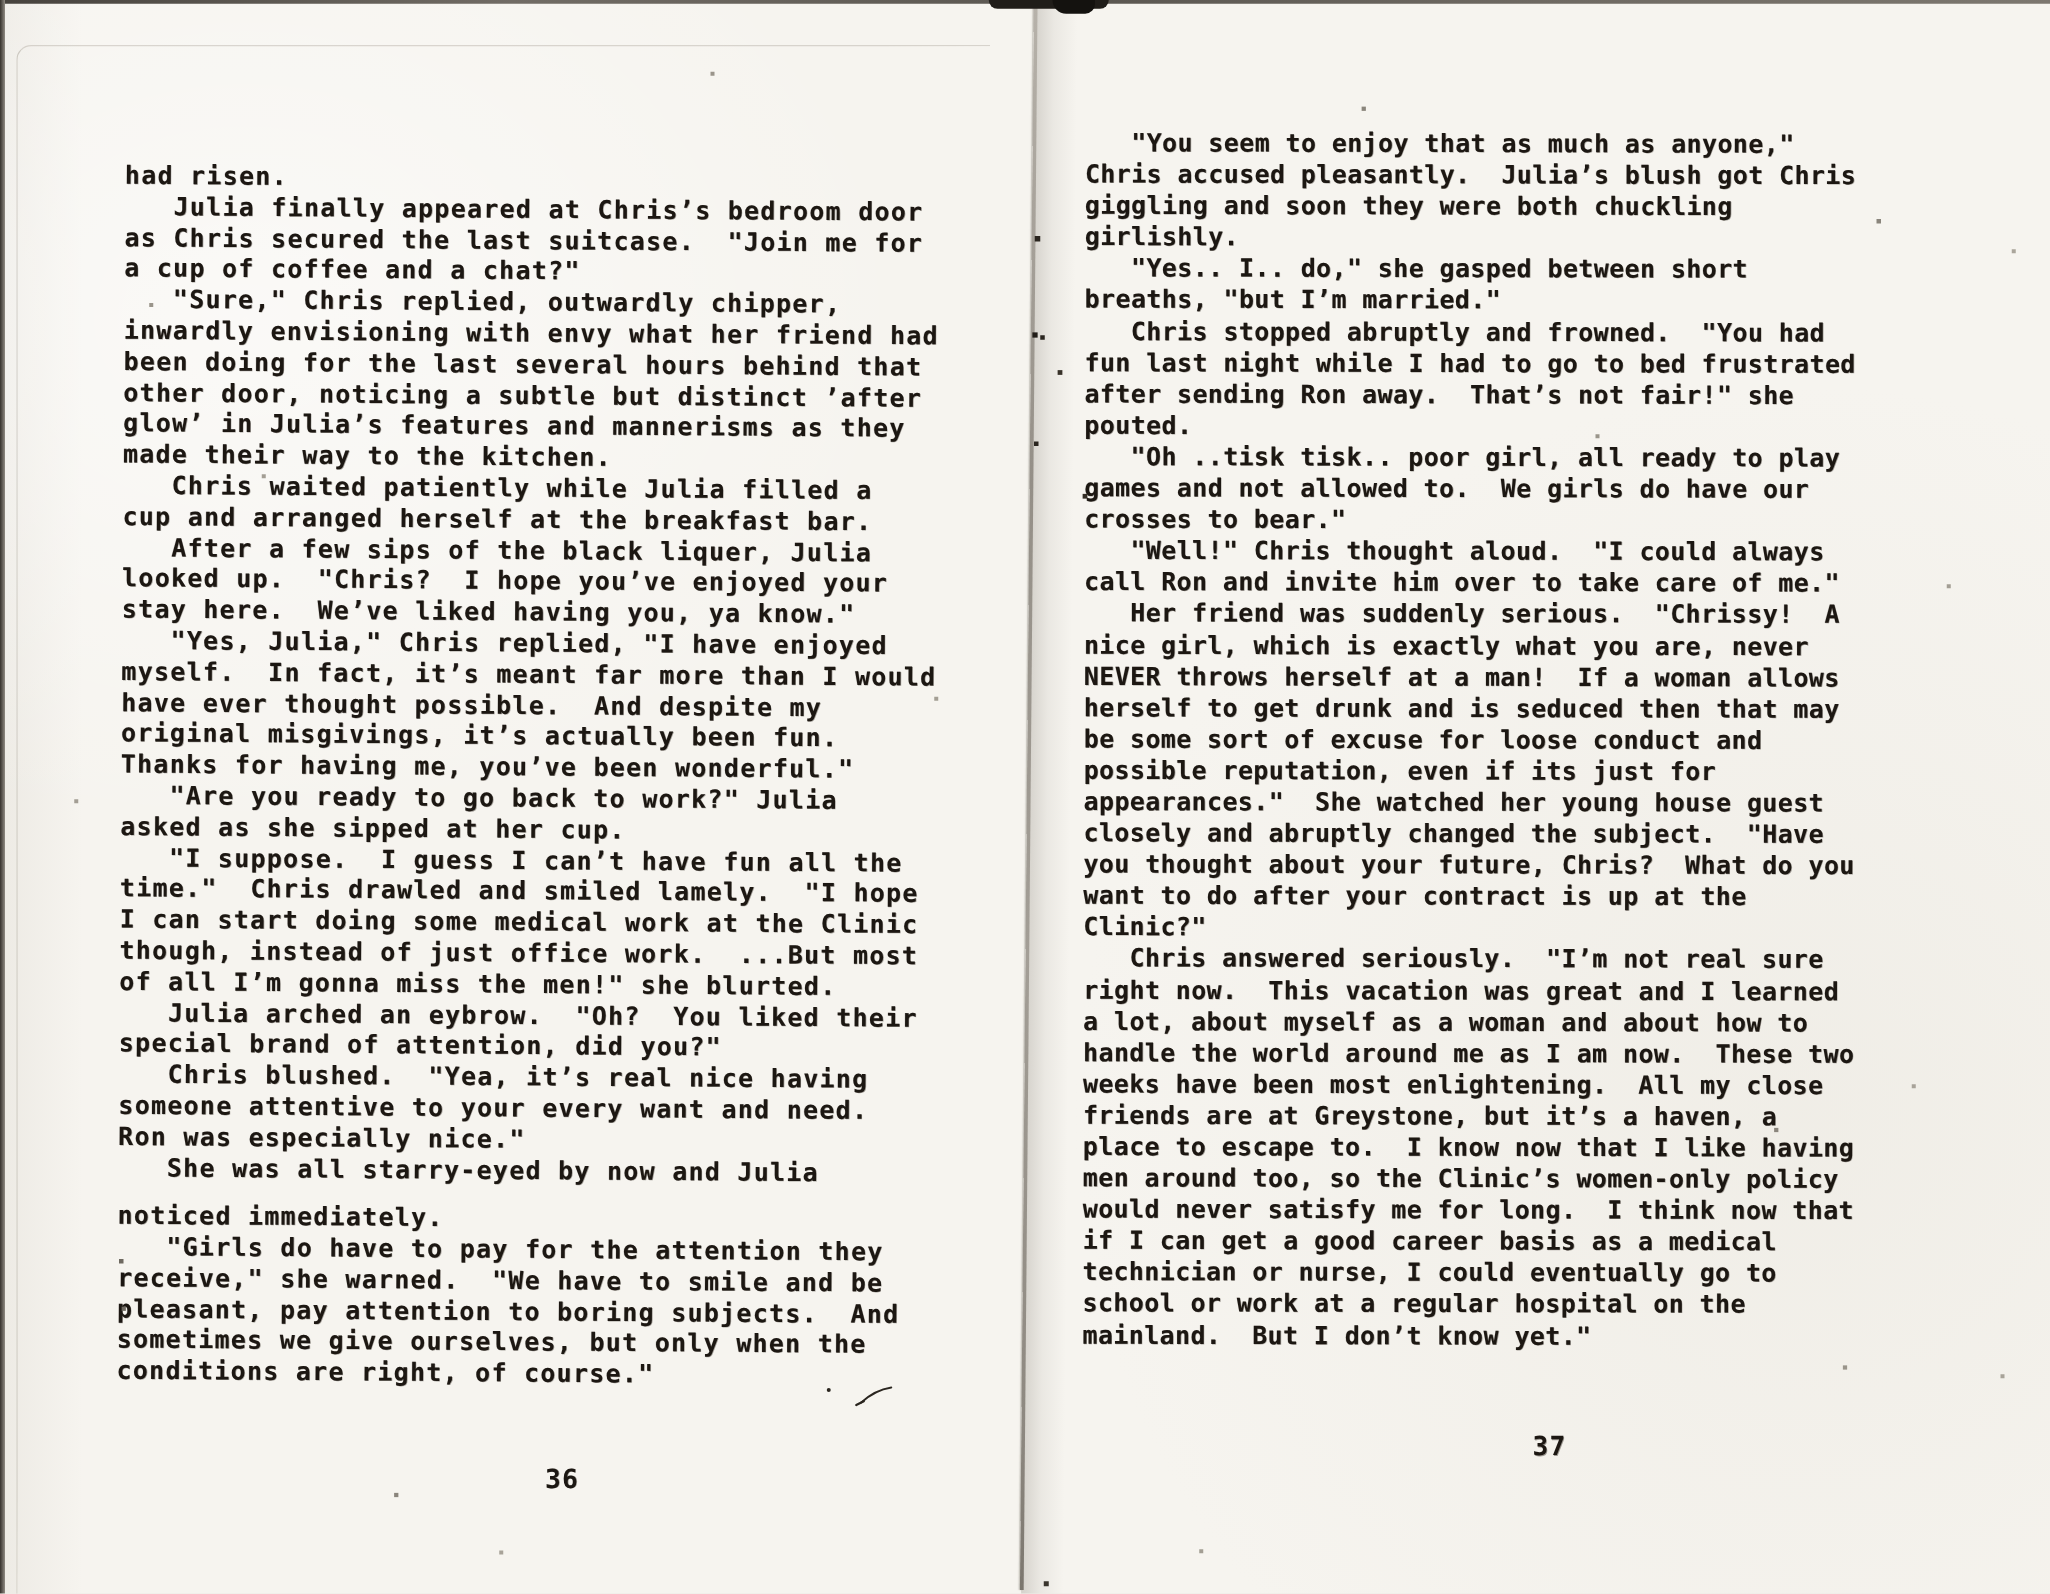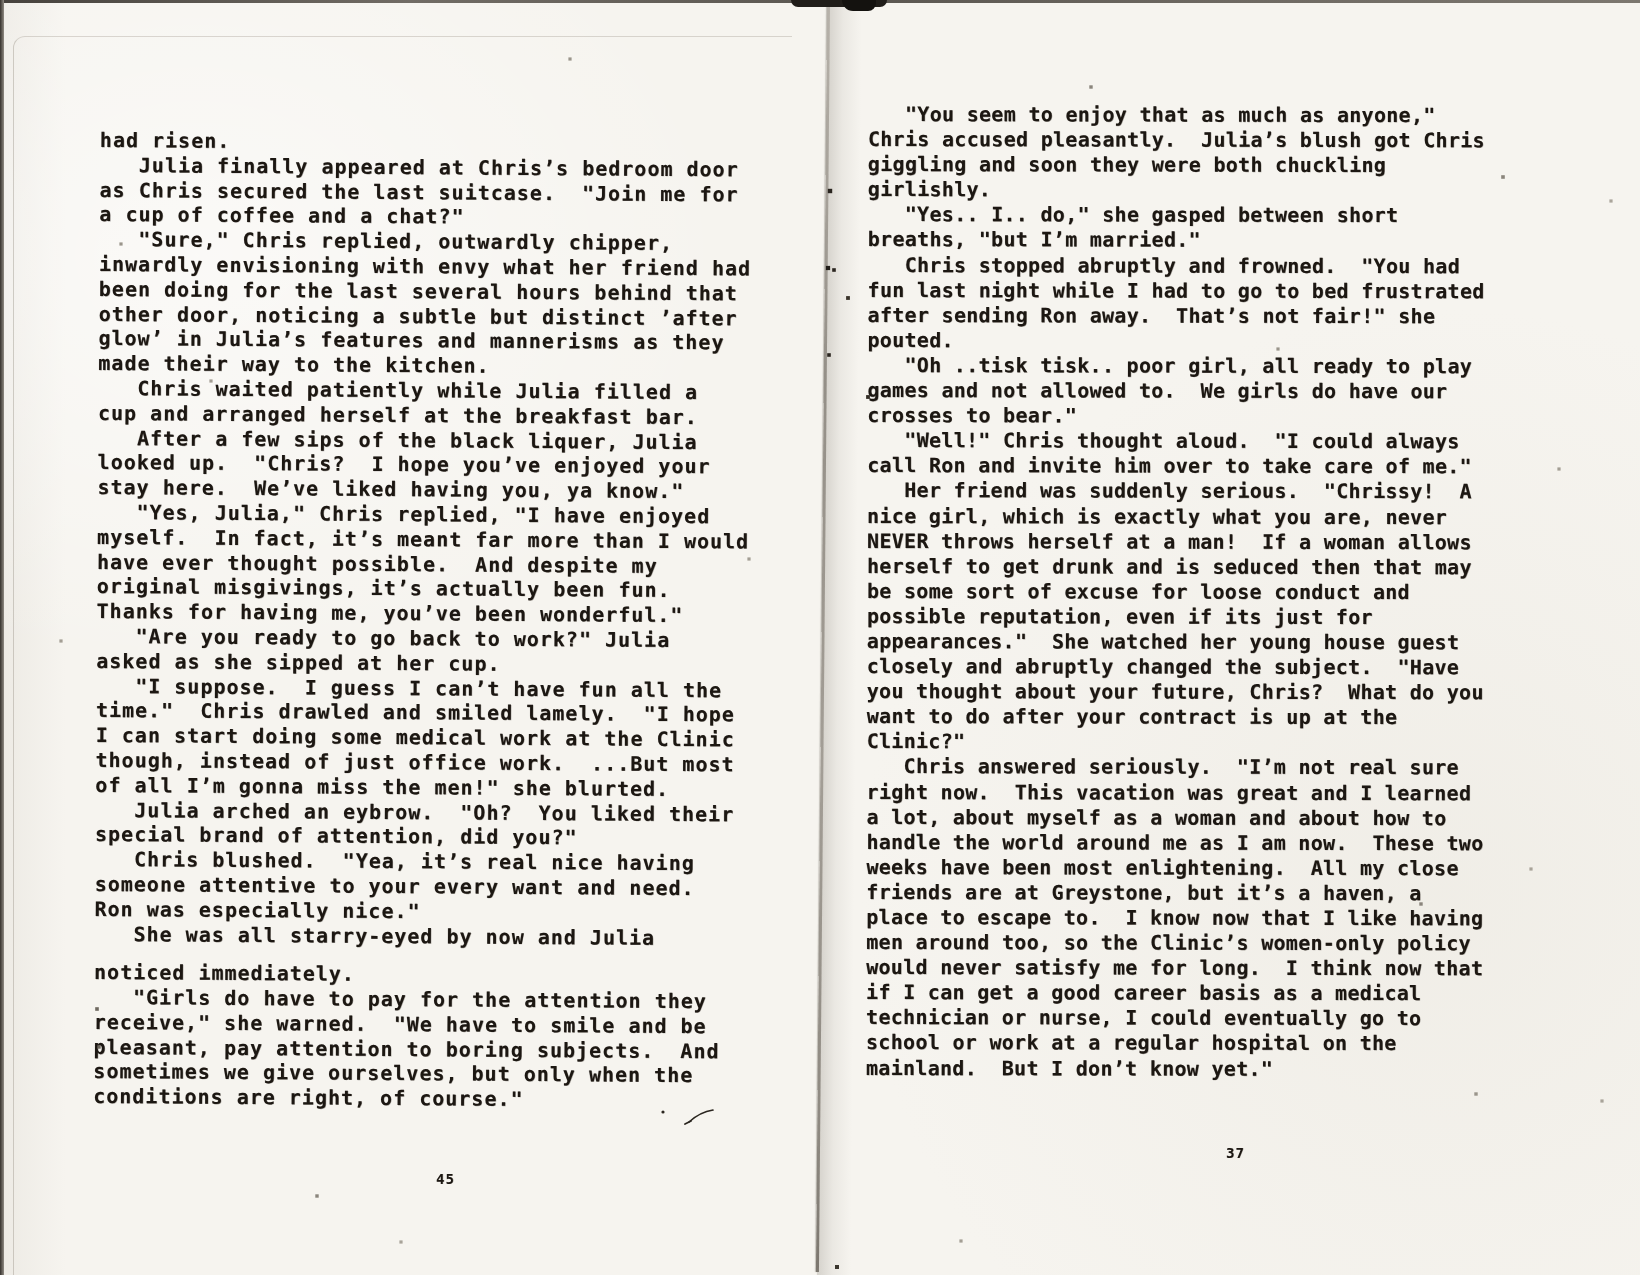--- a/index.html
+++ b/index.html
@@ -42,21 +42,21 @@
     letter-spacing:0.3px;
     transform:rotate(0.12deg);
     transform-origin:0 0;
   }
   #right-text .line{height:25.1px;}
   .line.gapped{margin-top:14px;}
   .page-number{
     position:absolute;
     color:#1c1712;
     font-weight:bold;
-    font-size:14px;
+    font-size:21px;
     letter-spacing:1px;
     text-shadow:0.5px 0.4px 0 rgba(25,18,10,0.4);
   }
   #page-number-left{left:436px;top:1171px;}
   #page-number-right{left:1226px;top:1145px;}
 
   
   .top-edge{
     position:absolute;left:0;top:0;width:1640px;height:3px;
     background:linear-gradient(90deg,#46423d,#716c65 25%,#5a5650 52%,#6e6962 75%,#7c776f);
@@ -132,21 +132,21 @@
   <div class="left-edge"></div>
   <div class="left-page-border"></div>
   <div class="gutter-shade"></div>
   <div class="gutter-line"></div>
   <div class="gutter-top-blob"></div>
   <div class="gutter-top-blob2"></div>
 
   <div class="page-text" id="left-text"><div class="line">had risen.</div><div class="line">   Julia finally appeared at Chris’s bedroom door</div><div class="line">as Chris secured the last suitcase.  "Join me for</div><div class="line">a cup of coffee and a chat?"</div><div class="line">   "Sure," Chris replied, outwardly chipper,</div><div class="line">inwardly envisioning with envy what her friend had</div><div class="line">been doing for the last several hours behind that</div><div class="line">other door, noticing a subtle but distinct ’after</div><div class="line">glow’ in Julia’s features and mannerisms as they</div><div class="line">made their way to the kitchen.</div><div class="line">   Chris waited patiently while Julia filled a</div><div class="line">cup and arranged herself at the breakfast bar.</div><div class="line">   After a few sips of the black liquer, Julia</div><div class="line">looked up.  "Chris?  I hope you’ve enjoyed your</div><div class="line">stay here.  We’ve liked having you, ya know."</div><div class="line">   "Yes, Julia," Chris replied, "I have enjoyed</div><div class="line">myself.  In fact, it’s meant far more than I would</div><div class="line">have ever thought possible.  And despite my</div><div class="line">original misgivings, it’s actually been fun.</div><div class="line">Thanks for having me, you’ve been wonderful."</div><div class="line">   "Are you ready to go back to work?" Julia</div><div class="line">asked as she sipped at her cup.</div><div class="line">   "I suppose.  I guess I can’t have fun all the</div><div class="line">time."  Chris drawled and smiled lamely.  "I hope</div><div class="line">I can start doing some medical work at the Clinic</div><div class="line">though, instead of just office work.  ...But most</div><div class="line">of all I’m gonna miss the men!" she blurted.</div><div class="line">   Julia arched an eybrow.  "Oh?  You liked their</div><div class="line">special brand of attention, did you?"</div><div class="line">   Chris blushed.  "Yea, it’s real nice having</div><div class="line">someone attentive to your every want and need.</div><div class="line">Ron was especially nice."</div><div class="line">   She was all starry-eyed by now and Julia</div><div class="line gapped">noticed immediately.</div><div class="line">   "Girls do have to pay for the attention they</div><div class="line">receive," she warned.  "We have to smile and be</div><div class="line">pleasant, pay attention to boring subjects.  And</div><div class="line">sometimes we give ourselves, but only when the</div><div class="line">conditions are right, of course."</div></div>
   <div class="page-text" id="right-text"><div class="line">   "You seem to enjoy that as much as anyone,"</div><div class="line">Chris accused pleasantly.  Julia’s blush got Chris</div><div class="line">giggling and soon they were both chuckling</div><div class="line">girlishly.</div><div class="line">   "Yes.. I.. do," she gasped between short</div><div class="line">breaths, "but I’m married."</div><div class="line">   Chris stopped abruptly and frowned.  "You had</div><div class="line">fun last night while I had to go to bed frustrated</div><div class="line">after sending Ron away.  That’s not fair!" she</div><div class="line">pouted.</div><div class="line">   "Oh ..tisk tisk.. poor girl, all ready to play</div><div class="line">games and not allowed to.  We girls do have our</div><div class="line">crosses to bear."</div><div class="line">   "Well!" Chris thought aloud.  "I could always</div><div class="line">call Ron and invite him over to take care of me."</div><div class="line">   Her friend was suddenly serious.  "Chrissy!  A</div><div class="line">nice girl, which is exactly what you are, never</div><div class="line">NEVER throws herself at a man!  If a woman allows</div><div class="line">herself to get drunk and is seduced then that may</div><div class="line">be some sort of excuse for loose conduct and</div><div class="line">possible reputation, even if its just for</div><div class="line">appearances."  She watched her young house guest</div><div class="line">closely and abruptly changed the subject.  "Have</div><div class="line">you thought about your future, Chris?  What do you</div><div class="line">want to do after your contract is up at the</div><div class="line">Clinic?"</div><div class="line">   Chris answered seriously.  "I’m not real sure</div><div class="line">right now.  This vacation was great and I learned</div><div class="line">a lot, about myself as a woman and about how to</div><div class="line">handle the world around me as I am now.  These two</div><div class="line">weeks have been most enlightening.  All my close</div><div class="line">friends are at Greystone, but it’s a haven, a</div><div class="line">place to escape to.  I know now that I like having</div><div class="line">men around too, so the Clinic’s women-only policy</div><div class="line">would never satisfy me for long.  I think now that</div><div class="line">if I can get a good career basis as a medical</div><div class="line">technician or nurse, I could eventually go to</div><div class="line">school or work at a regular hospital on the</div><div class="line">mainland.  But I don’t know yet."</div></div>
 
-  <div class="page-number" id="page-number-left">45</div>
+  <div class="page-number" id="page-number-left">36</div>
   <div class="page-number" id="page-number-right">37</div>
 
   <svg class="pen-mark" width="70" height="30">
     <circle cx="8" cy="12" r="1.6" fill="#2a251f"></circle>
     <path d="M30 24 L 36 21" stroke="#2a251f" stroke-width="1.8" fill="none" stroke-linecap="round"></path>
     <path d="M34 22 Q 45 12 58 10" stroke="#2a251f" stroke-width="1.6" fill="none" stroke-linecap="round"></path>
   </svg>
 
   <div class="dust"></div>
 </div>

